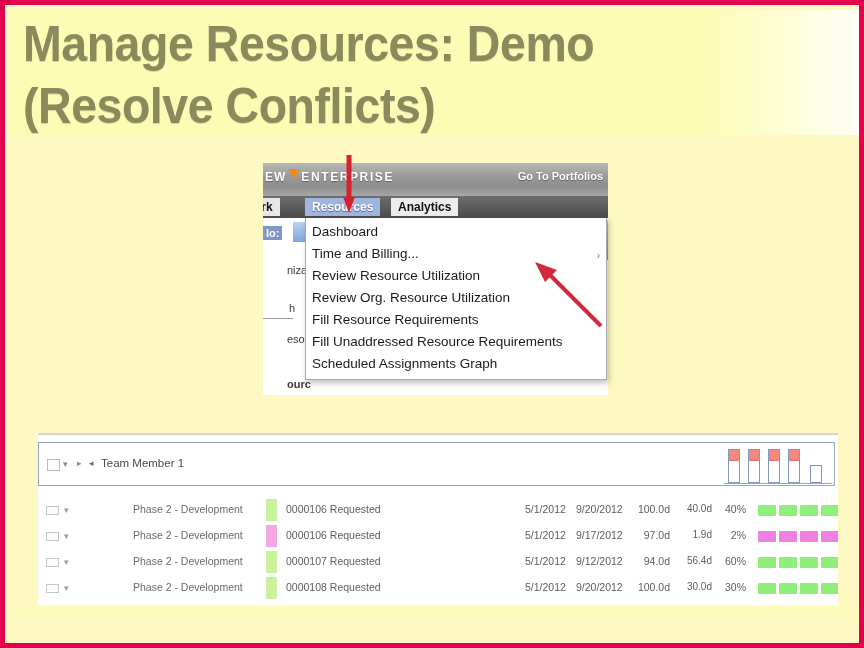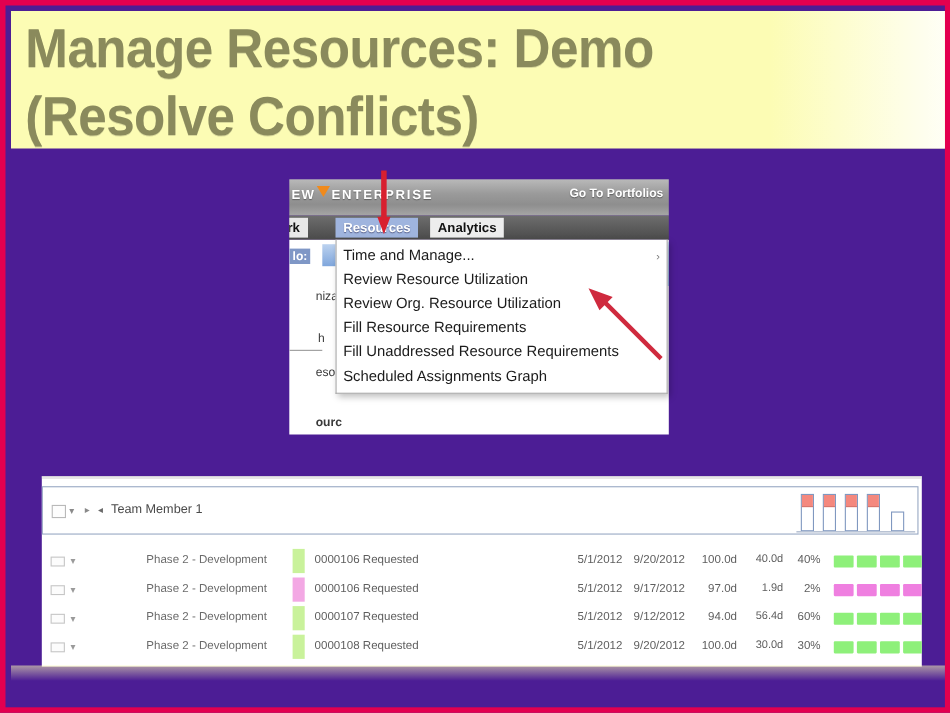--- a/index.html
+++ b/index.html
@@ -7,21 +7,21 @@
   body{
     width:864px;height:648px;overflow:hidden;
     background:#ffffff;
     font-family:"Liberation Sans", sans-serif;
     position:relative;
   }
   #page{
     position:absolute;left:0;top:0;width:864px;height:648px;
     box-sizing:border-box;
     border:5px solid #e3004f;
-    background:#4c1d95;
+    background:#fef9c3;
     overflow:hidden;
   }
 
   
   .banner{
     position:absolute;left:5px;top:5px;width:854px;height:125px;
     background:#fcfcb4;
   }
   .banner-fade{
     position:absolute;left:560px;top:5px;width:299px;height:125px;
@@ -221,21 +221,24 @@
       <div class="frag frag-ourc">ourc</div>
       <div class="frag-right-blue"></div>
       <div class="frag frag-n1">n</div>
       <div class="frag frag-12">12</div>
       <div class="frag frag-n2">n</div>
       <div class="frag frag-s">s</div>
     </div>
 
     <div class="menu">
       <div class="menu-item">
-        <span>Time and Manage...</span>
+        <span>Dashboard</span>
+      </div>
+      <div class="menu-item">
+        <span>Time and Billing...</span>
         <span class="submenu-arrow">›</span>
       </div>
       <div class="menu-item">
         <span>Review Resource Utilization</span>
       </div>
       <div class="menu-item">
         <span>Review Org. Resource Utilization</span>
       </div>
       <div class="menu-item">
         <span>Fill Resource Requirements</span>

